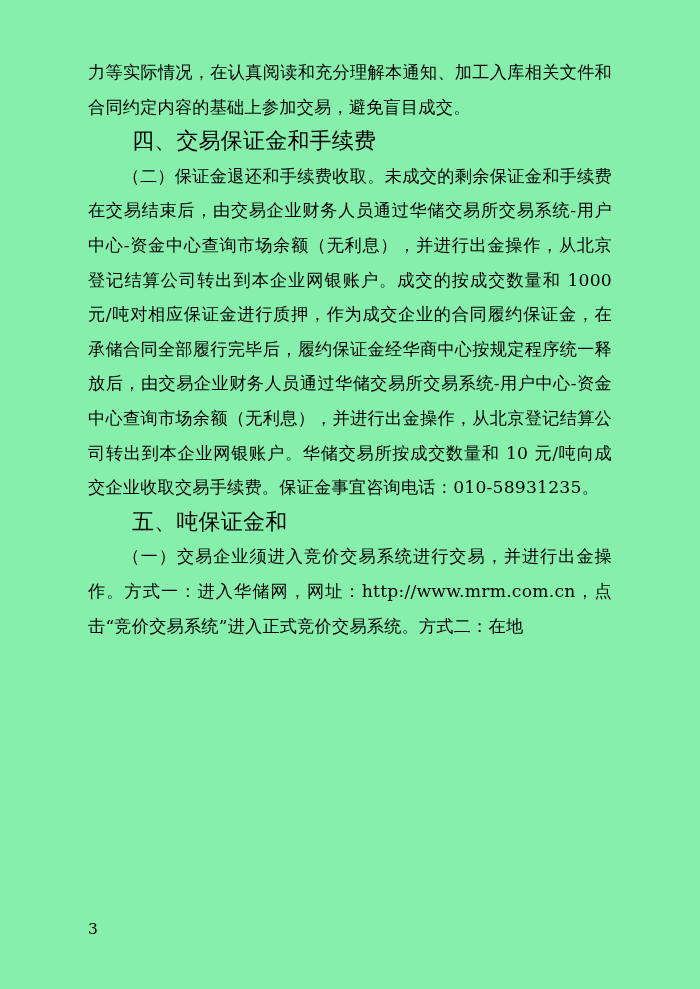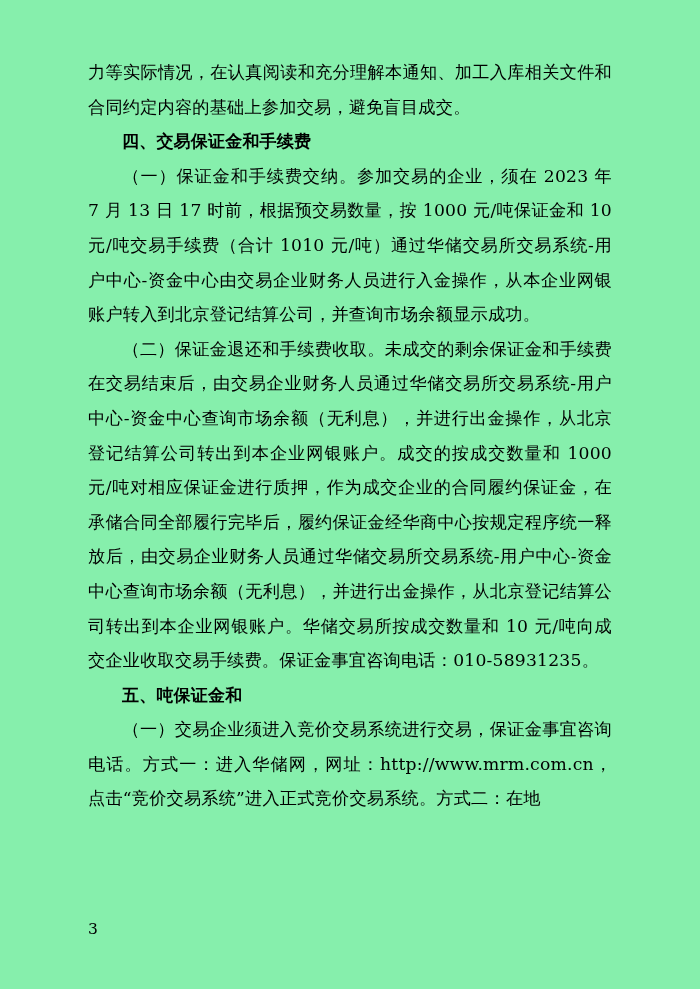--- a/index.html
+++ b/index.html
@@ -28,23 +28,23 @@
     font-size: 17.2px;
     line-height: 34.6px;
     text-align: justify;
     text-justify: inter-ideograph;
     letter-spacing: 0.2px;
   }
   p.indent {
     text-indent: 2em;
   }
   .heading {
-    font-weight: bold;
+    font-weight: normal;
     text-indent: 2em;
-    font-size: 17px;
+    font-size: 22px;
     line-height: 34.6px;
     margin: 0;
   }
   .pagenum {
     position: absolute;
     left: 88px;
     top: 920px;
     font-size: 15.5px;
     font-family: "DejaVu Serif", "Liberation Serif", serif;
   }
@@ -53,24 +53,23 @@
 <body>
 
 <div class="page">
   <div class="content">
 
     <p class="">力等实际情况，在认真阅读和充分理解本通知、加工入库相关文件和合同约定内容的基础上参加交易，避免盲目成交。</p>
 
     <p class="heading">四、交易保证金和手续费</p>
 
 
-    <p class="indent">（一）保证金和手续费交纳。参加交易的企业，须在 2023 年 7 月 13 日 17 时前，根据预交易数量，按 1000 元/吨保证金和 10 元/吨交易手续费（合计 1010 元/吨）通过华储交易所交易系统-用户中心-资金中心由交易企业财务人员进行入金操作，从本企业网银账户转入到北京登记结算公司，并查询市场余额显示成功。</p>
 
     <p class="indent">（二）保证金退还和手续费收取。未成交的剩余保证金和手续费在交易结束后，由交易企业财务人员通过华储交易所交易系统-用户中心-资金中心查询市场余额（无利息），并进行出金操作，从北京登记结算公司转出到本企业网银账户。成交的按成交数量和 1000 元/吨对相应保证金进行质押，作为成交企业的合同履约保证金，在承储合同全部履行完毕后，履约保证金经华商中心按规定程序统一释放后，由交易企业财务人员通过华储交易所交易系统-用户中心-资金中心查询市场余额（无利息），并进行出金操作，从北京登记结算公司转出到本企业网银账户。华储交易所按成交数量和 10 元/吨向成交企业收取交易手续费。保证金事宜咨询电话：010-58931235。</p>
 
     <p class="heading">五、吨保证金和</p>
 
-    <p class="indent">（一）交易企业须进入竞价交易系统进行交易，保证金事宜咨询电话。方式一：进入华储网，网址：http://www.mrm.com.cn，点击“竞价交易系统”进入正式竞价交易系统。方式二：在地</p>
+    <p class="indent">（一）交易企业须进入竞价交易系统进行交易，并进行出金操作。方式一：进入华储网，网址：http://www.mrm.com.cn，点击“竞价交易系统”进入正式竞价交易系统。方式二：在地</p>
 
   </div>
 
   <div class="pagenum">3</div>
 </div>
 
 </body></html>

